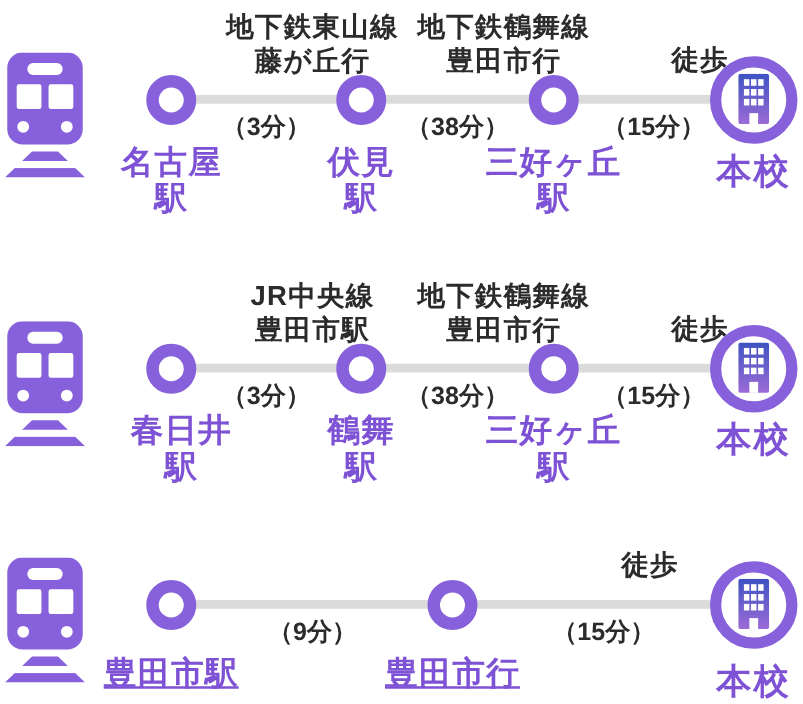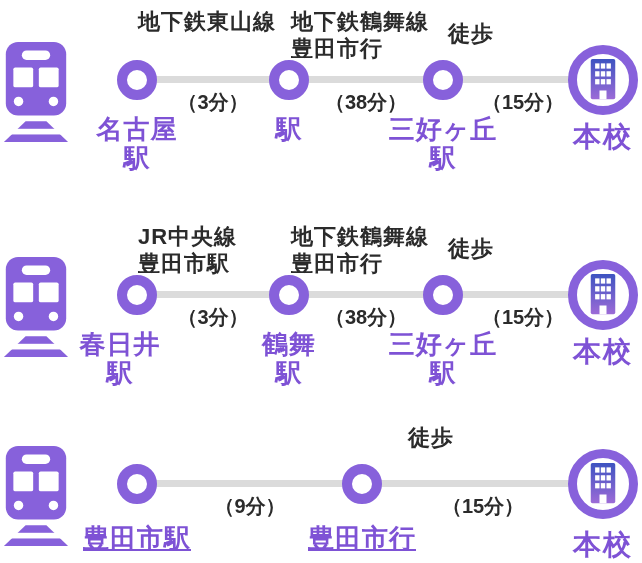--- a/index.html
+++ b/index.html
@@ -27,25 +27,26 @@
   .node{
     position:absolute;top:60px;width:40px;height:40px;border-radius:50%;
     border:10px solid var(--purple);background:#fff;
   }
   .circ{
     position:absolute;left:568px;top:45px;width:70px;height:70px;border-radius:50%;
     border:9px solid var(--purple);background:#fff;
     display:flex;align-items:center;justify-content:center;
   }
   .seg{
-    position:absolute;top:8px;width:150px;text-align:left;
+    position:absolute;top:8px;width:150px;text-align:center;
     color:var(--label-dark);font-size:22px;line-height:27px;font-weight:700;
     letter-spacing:1px;
-  }
-  .seg.walk{top:20px;}
+    margin-left:37px;
+  }
+  .seg.walk{top:34px;}
   .dur{
     position:absolute;top:90px;width:120px;text-align:center;
     color:var(--label-dark);font-size:20px;line-height:24px;font-weight:700;
   }
   .sta{
     position:absolute;top:115px;width:160px;text-align:center;
     color:var(--purple-text);font-size:26px;line-height:29px;font-weight:700;
     letter-spacing:1px;
   }
   .sta.single{top:120px;text-decoration:underline;}
@@ -69,20 +70,21 @@
       <circle cx="17.5" cy="63" r="5" fill="#fff"></circle>
       <circle cx="54.5" cy="63" r="5" fill="#fff"></circle>
       <polygon points="25,84 47,84 70,106 2,106" fill="currentColor"></polygon>
       <rect x="0" y="92" width="72" height="6" fill="#fff"></rect>
     </svg>
 
     <div class="track"></div>
 
     <div class="seg" style="left:138px">
       <div>地下鉄東山線</div>
+      <div>藤が丘行</div>
     </div>
     <div class="seg" style="left:291px">
       <div>地下鉄鶴舞線</div>
       <div>豊田市行</div>
     </div>
     <div class="seg walk" style="left:448px">
       <div>徒歩</div>
     </div>
 
     <div class="node" style="left:117px"></div>
@@ -113,20 +115,21 @@
 
     <div class="dur" style="left:153px">（3分）</div>
     <div class="dur" style="left:306px">（38分）</div>
     <div class="dur" style="left:463px">（15分）</div>
 
     <div class="sta" style="left:57px">
       <div>名古屋</div>
       <div>駅</div>
     </div>
     <div class="sta" style="left:209px">
+      <div>伏見</div>
       <div>駅</div>
     </div>
     <div class="sta" style="left:363px">
       <div>三好ヶ丘</div>
       <div>駅</div>
     </div>
 
     <div class="dest">本校</div>
   </div>
 
@@ -179,21 +182,21 @@
           <rect x="14.5" y="23" width="5" height="6" fill="#fff"></rect>
           <rect x="21" y="23" width="5" height="6" fill="#fff"></rect>
         <rect x="13" y="36" width="8" height="10" fill="#fff"></rect>
       </svg>
     </div>
 
     <div class="dur" style="left:153px">（3分）</div>
     <div class="dur" style="left:306px">（38分）</div>
     <div class="dur" style="left:463px">（15分）</div>
 
-    <div class="sta" style="left:40px">
+    <div class="sta" style="left:65px">
       <div>春日井</div>
       <div>駅</div>
     </div>
     <div class="sta" style="left:209px">
       <div>鶴舞</div>
       <div>駅</div>
     </div>
     <div class="sta" style="left:363px">
       <div>三好ヶ丘</div>
       <div>駅</div>

